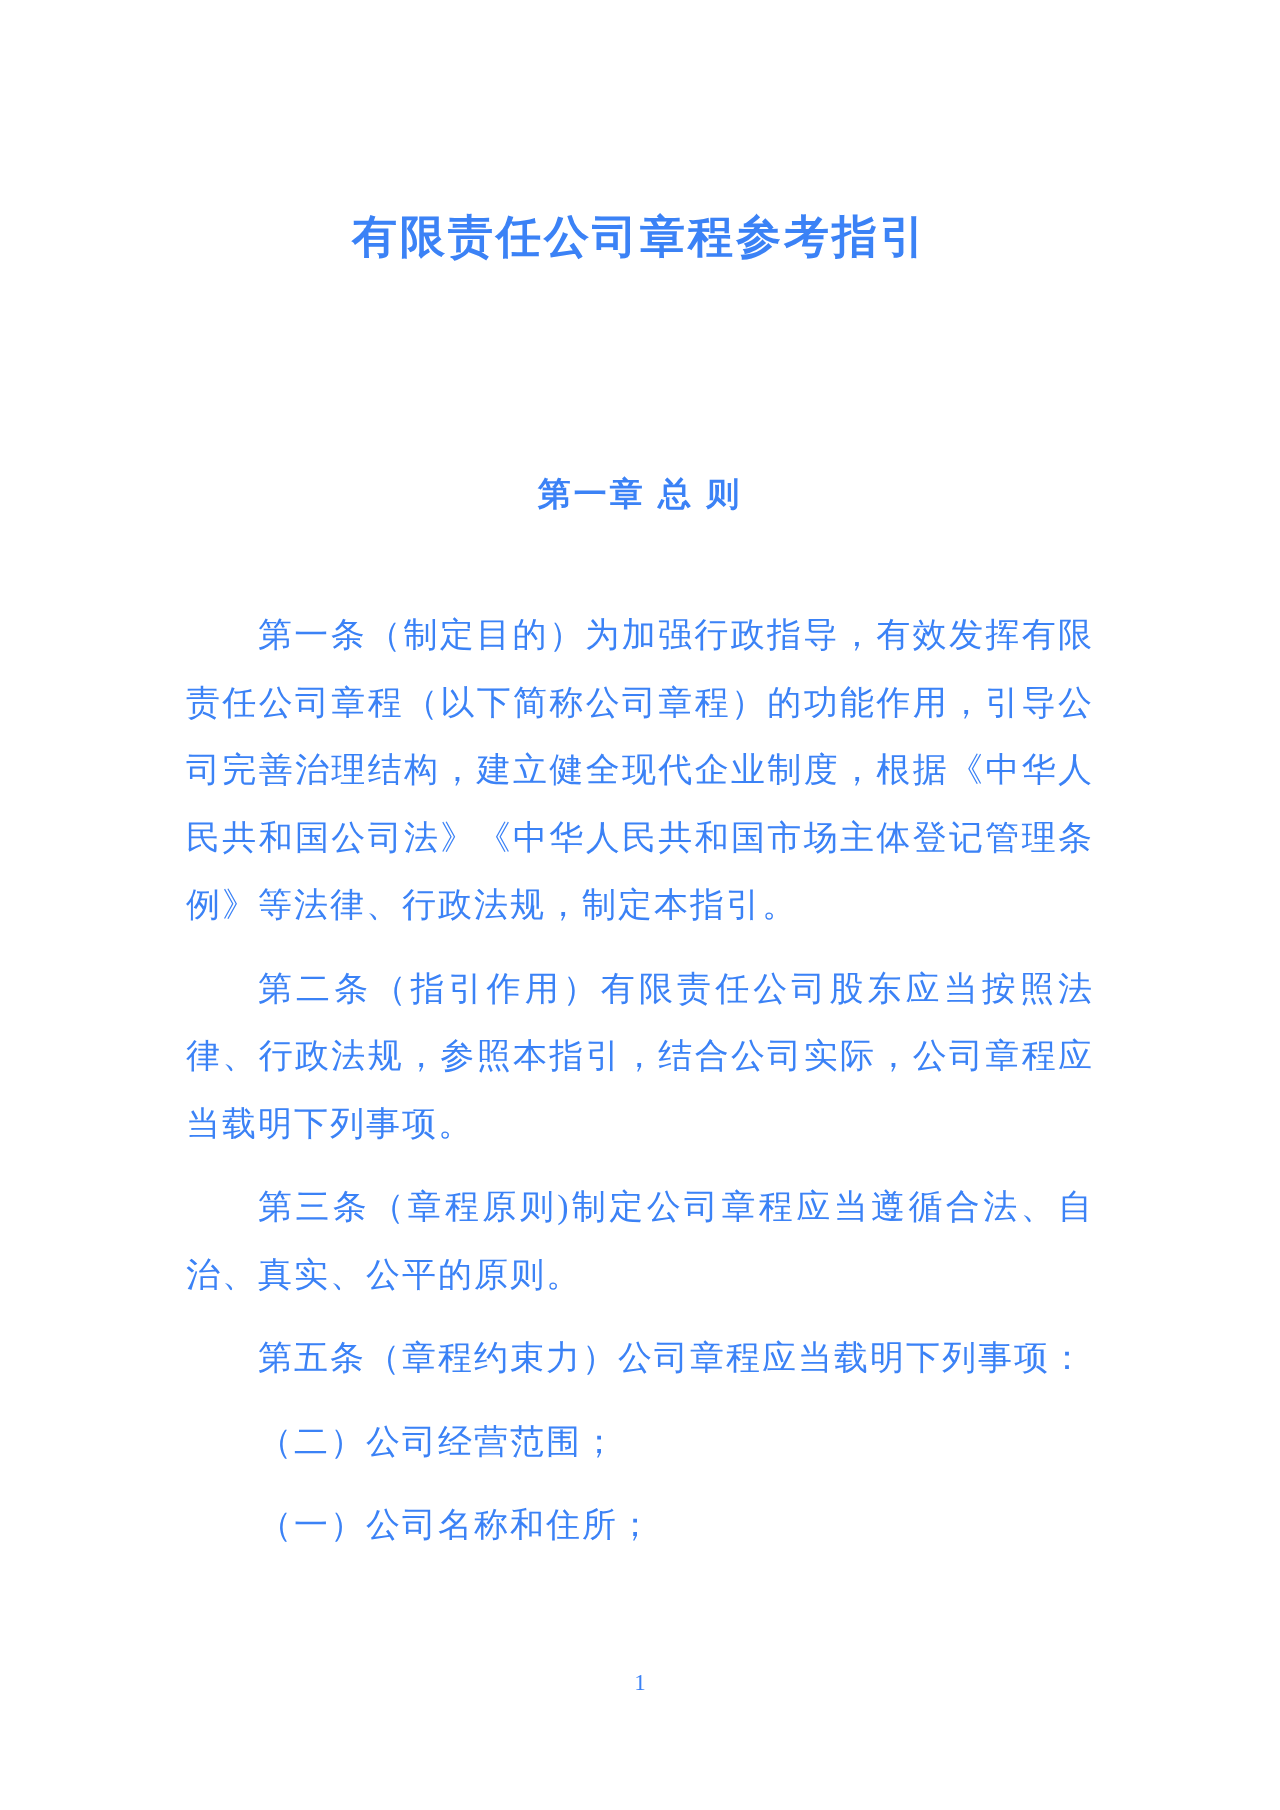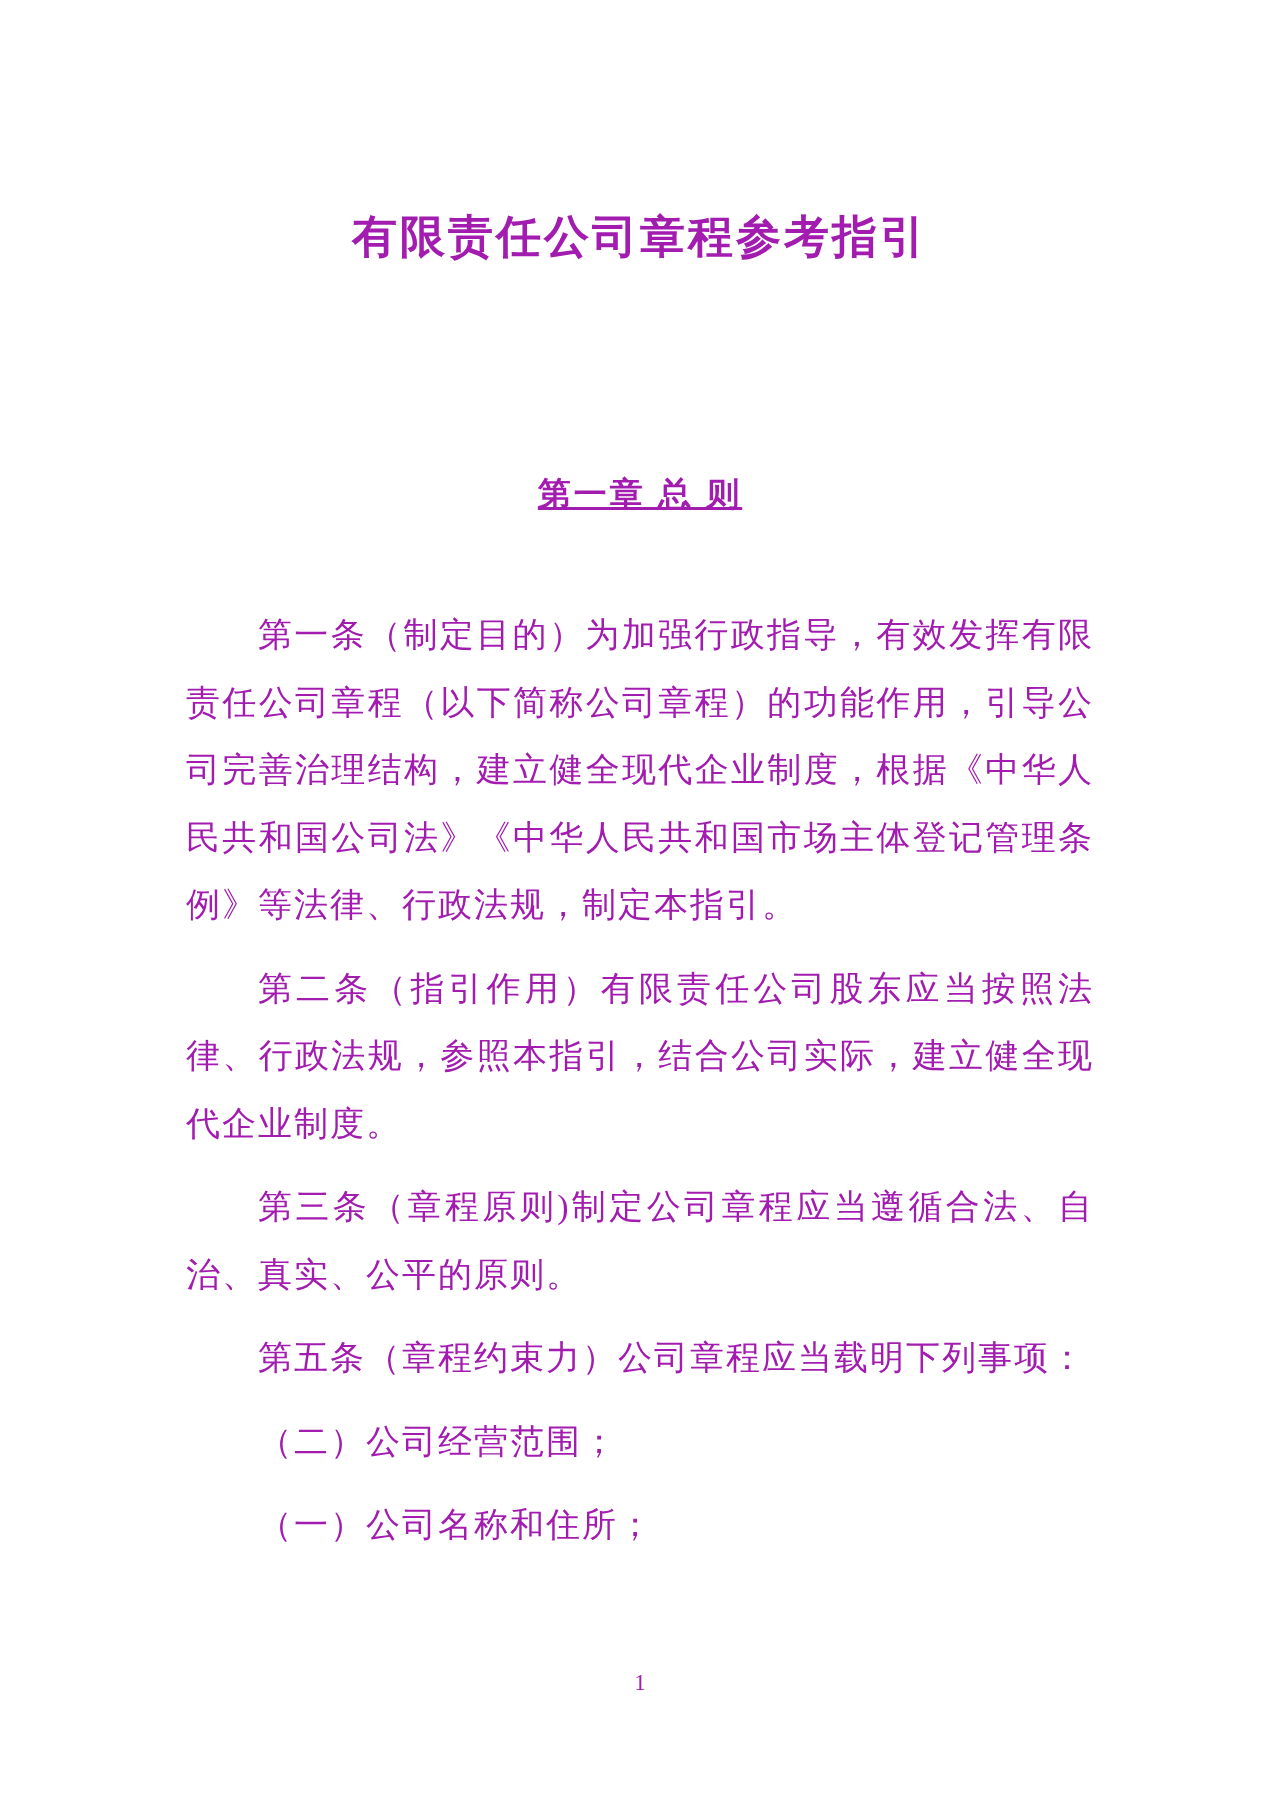--- a/index.html
+++ b/index.html
@@ -5,21 +5,21 @@
   html, body {
     margin: 0;
     padding: 0;
     background: #ffffff;
   }
   .page {
     position: relative;
     width: 1280px;
     height: 1810px;
     background: #ffffff;
-    color: #a21caf;
+    color: #3b82f6;
     overflow: hidden;
     font-family: "Liberation Serif", "DejaVu Serif", serif;
   }
   .title {
     margin: 0;
     padding-top: 210px;
     text-align: center;
     font-size: 45px;
     font-weight: 600;
     letter-spacing: 3px;
@@ -28,21 +28,20 @@
   }
   .chapter {
     margin: 0;
     margin-top: 212px;
     text-align: center;
     font-size: 33px;
     font-weight: 700;
     letter-spacing: 3px;
     line-height: 35px;
     font-family: "Liberation Sans", "DejaVu Sans", sans-serif;
-    text-decoration: underline;
   }
   .body {
     margin-top: 90px;
     padding: 0 170px;
     width: 940px;
   }
   .para {
     margin: 16px;
     font-size: 34px;
     line-height: 67.5px;
@@ -68,21 +67,21 @@
 </head>
 <body>
 
 <div class="page">
   <h1 class="title">有限责任公司章程参考指引</h1>
 
   <h2 class="chapter">第一章 总 则</h2>
 
   <div class="body">
       <p class="para">第一条（制定目的）为加强行政指导，有效发挥有限责任公司章程（以下简称公司章程）的功能作用，引导公司完善治理结构，建立健全现代企业制度，根据《中华人民共和国公司法》《中华人民共和国市场主体登记管理条例》等法律、行政法规，制定本指引。</p>
-      <p class="para">第二条（指引作用）有限责任公司股东应当按照法律、行政法规，参照本指引，结合公司实际，建立健全现代企业制度。</p>
+      <p class="para">第二条（指引作用）有限责任公司股东应当按照法律、行政法规，参照本指引，结合公司实际，公司章程应当载明下列事项。</p>
       <p class="para">第三条（章程原则)制定公司章程应当遵循合法、自治、真实、公平的原则。</p>
       <p class="para">第五条（章程约束力）公司章程应当载明下列事项：</p>
       <p class="para">（二）公司经营范围；</p>
       <p class="para">（一）公司名称和住所；</p>
     </div>
 
   <div class="pageno">1</div>
 </div>
 
 </body></html>

